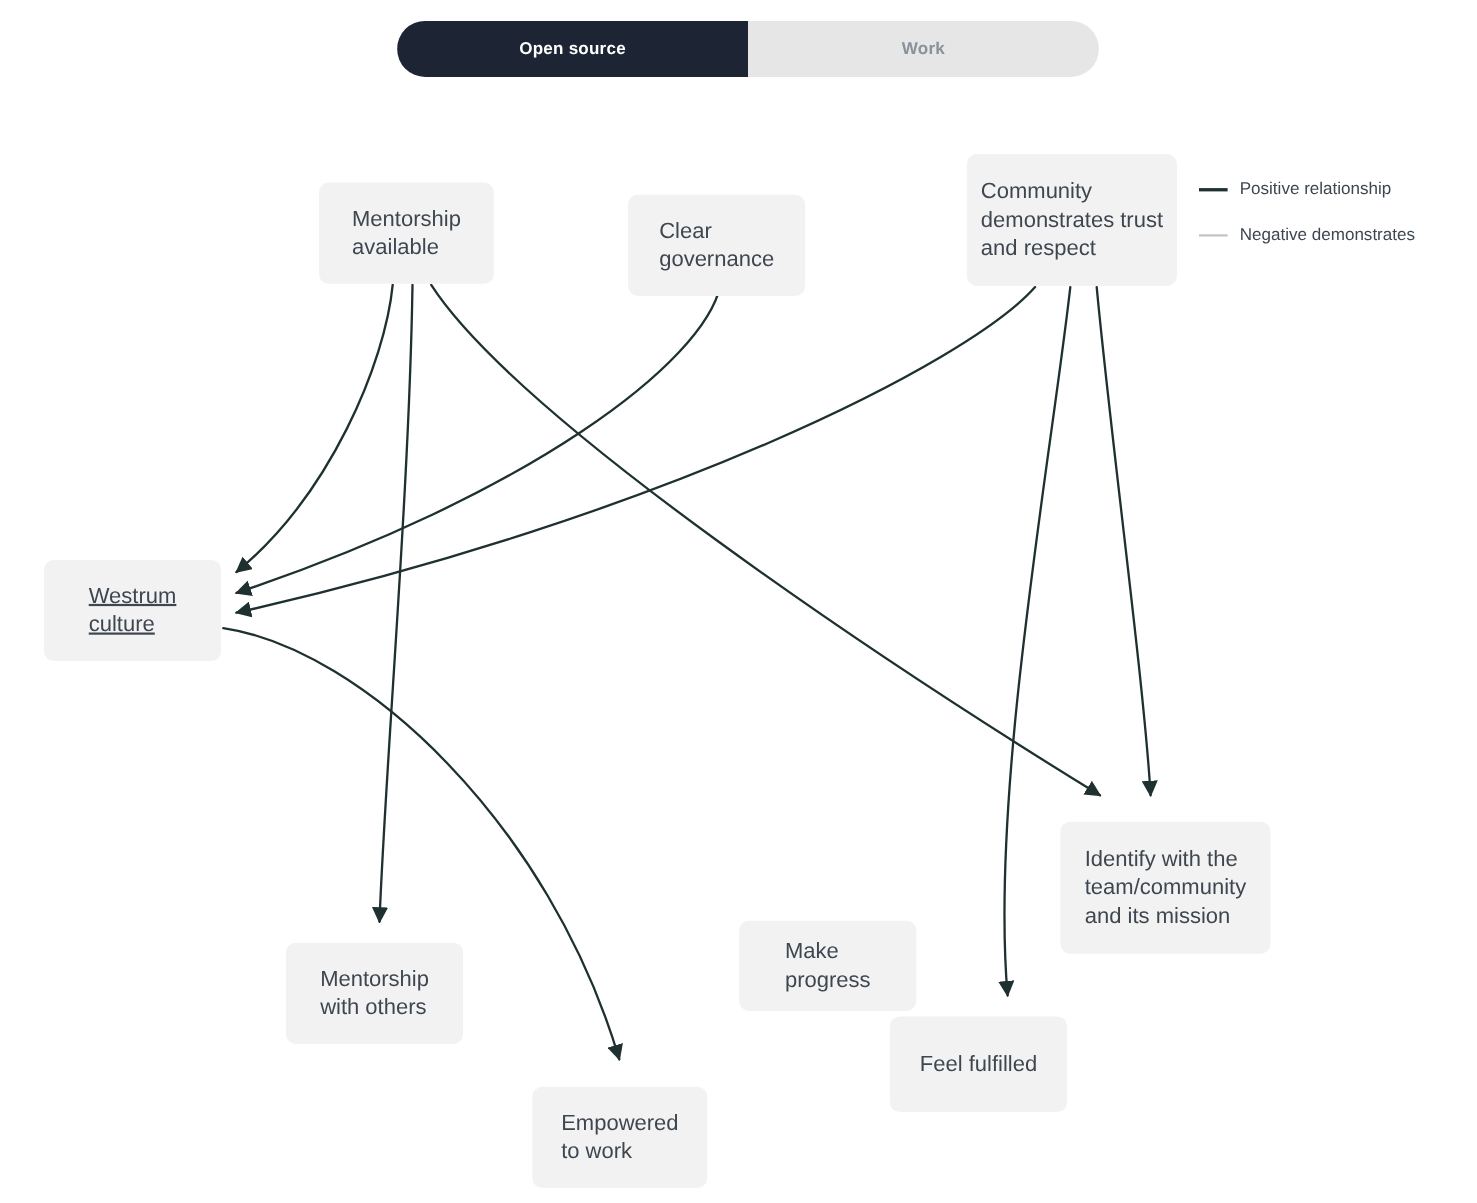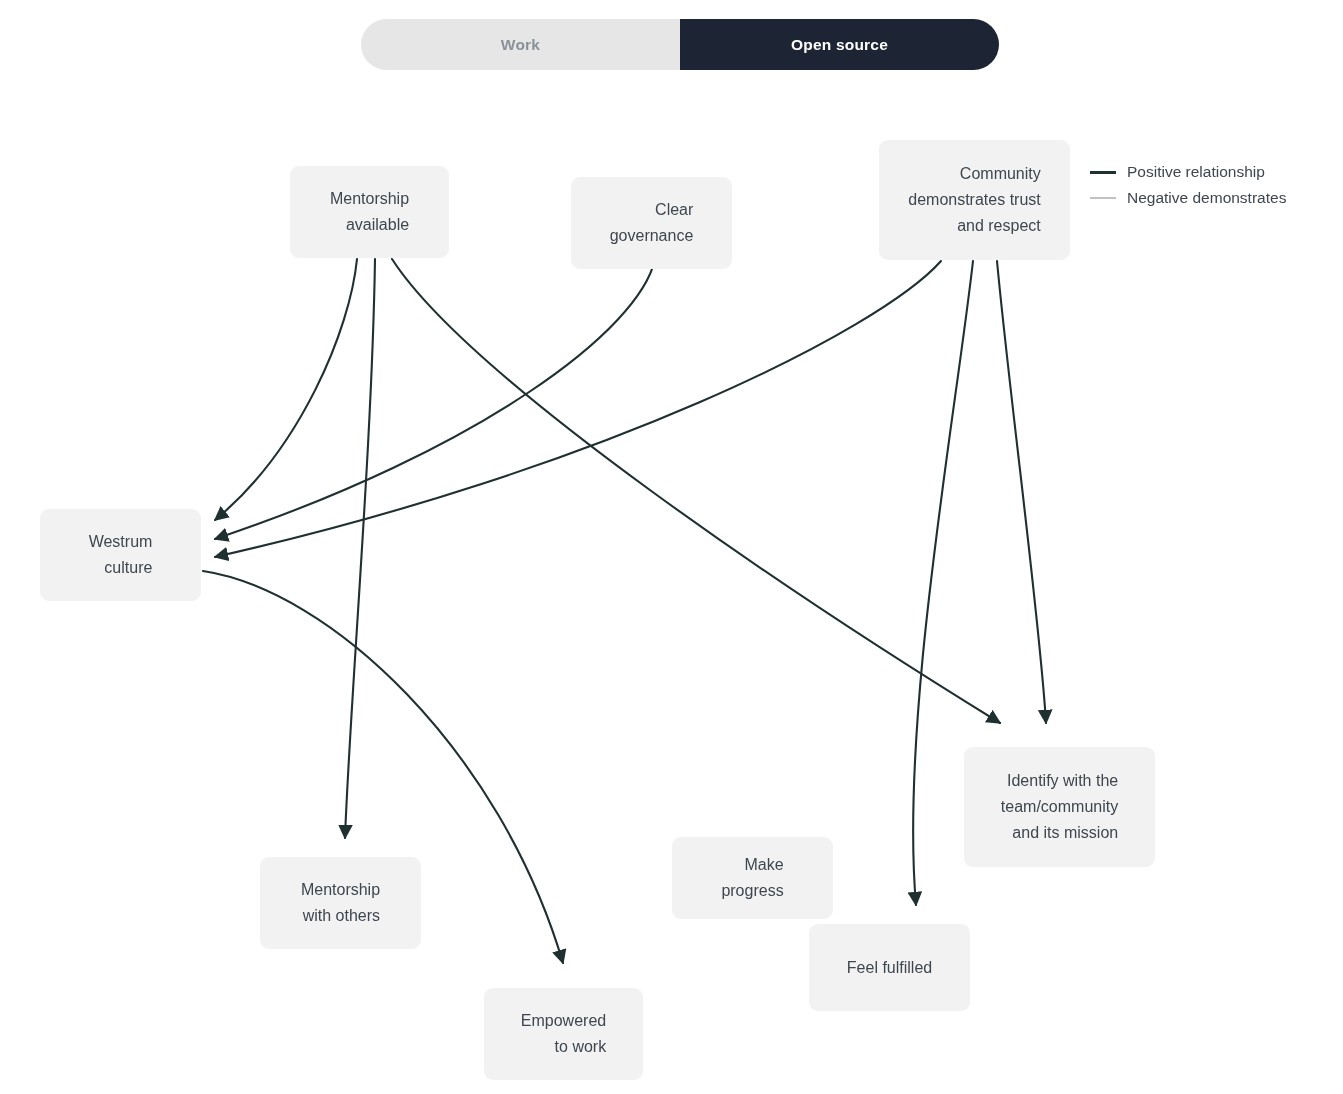--- a/index.html
+++ b/index.html
@@ -66,37 +66,37 @@
     height: 1094px;
     pointer-events: none;
   }
   .node {
     position: absolute;
     background: #f2f2f2;
     border-radius: 9px;
     display: flex;
     align-items: center;
     justify-content: center;
-    text-align: right;
-    font-size: 16px;
+    text-align: left;
+    font-size: 20px;
     line-height: 26px;
     color: #3e464f;
     box-sizing: border-box;
     padding: 6px 10px;
     white-space: pre-line;
   }
 
   
   #legend {
     position: absolute;
     left: 1090px;
     top: 163px;
     display: flex;
     flex-direction: column;
-    gap: 8px;
+    gap: 24px;
   }
   .legend-row {
     display: flex;
     align-items: center;
     gap: 11px;
     font-size: 15.5px;
     color: #3e464f;
     line-height: 18px;
   }
   .legend-swatch {
@@ -105,22 +105,22 @@
     border-top-style: solid;
     flex: 0 0 26px;
   }
   .legend-swatch.positive { border-top-width: 3px; border-top-color: #1f3030; }
   .legend-swatch.negative { border-top-width: 2px; border-top-color: #bfc3c7; }
 </style>
 </head>
 <body>
 
 <div id="toggle-group">
+  <button class="toggle-btn active">Open source</button>
   <button class="toggle-btn inactive">Work</button>
-  <button class="toggle-btn active">Open source</button>
 </div>
 
 <div id="diagram">
 
   <svg id="edge-layer" viewBox="0 0 1343 1094" width="1343" height="1094" xmlns="http://www.w3.org/2000/svg">
     <defs>
       <marker id="arrow-positive" viewBox="0 0 10 10" refX="9" refY="5" markerWidth="7" markerHeight="7" orient="auto-start-reverse">
         <path d="M 0 0 L 10 5 L 0 10 z" fill="#1f3030"></path>
       </marker>
       <marker id="arrow-negative" viewBox="0 0 10 10" refX="9" refY="5" markerWidth="7" markerHeight="7" orient="auto-start-reverse">
@@ -140,21 +140,21 @@
   </svg>
 
   <div id="nodes-group">
       <div class="node" style="left: 290px; top: 166px; width: 159px; height: 92px;">Mentorship
 available</div>
       <div class="node" style="left: 571px; top: 177px; width: 161px; height: 92px;">Clear
 governance</div>
       <div class="node" style="left: 879px; top: 140px; width: 191px; height: 120px;">Community
 demonstrates trust
 and respect</div>
-      <div class="node" style="left: 40px; top: 509px; width: 161px; height: 92px;">Westrum
+      <div class="node" style="left: 40px; top: 509px; width: 161px; height: 92px; text-decoration: underline;">Westrum
 culture</div>
       <div class="node" style="left: 260px; top: 857px; width: 161px; height: 92px;">Mentorship
 with others</div>
       <div class="node" style="left: 484px; top: 988px; width: 159px; height: 92px;">Empowered
 to work</div>
       <div class="node" style="left: 672px; top: 837px; width: 161px; height: 82px;">Make
 progress</div>
       <div class="node" style="left: 809px; top: 924px; width: 161px; height: 87px;">Feel fulfilled</div>
       <div class="node" style="left: 964px; top: 747px; width: 191px; height: 120px;">Identify with the
 team/community

